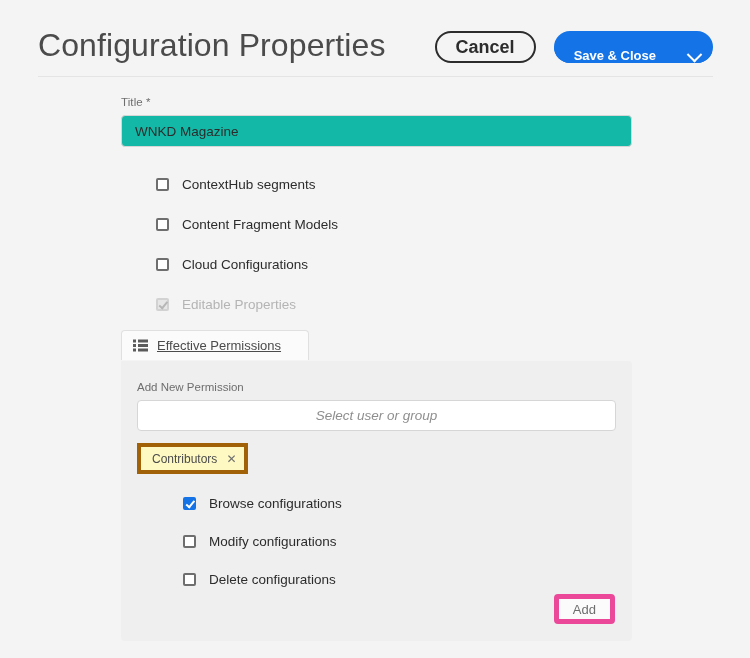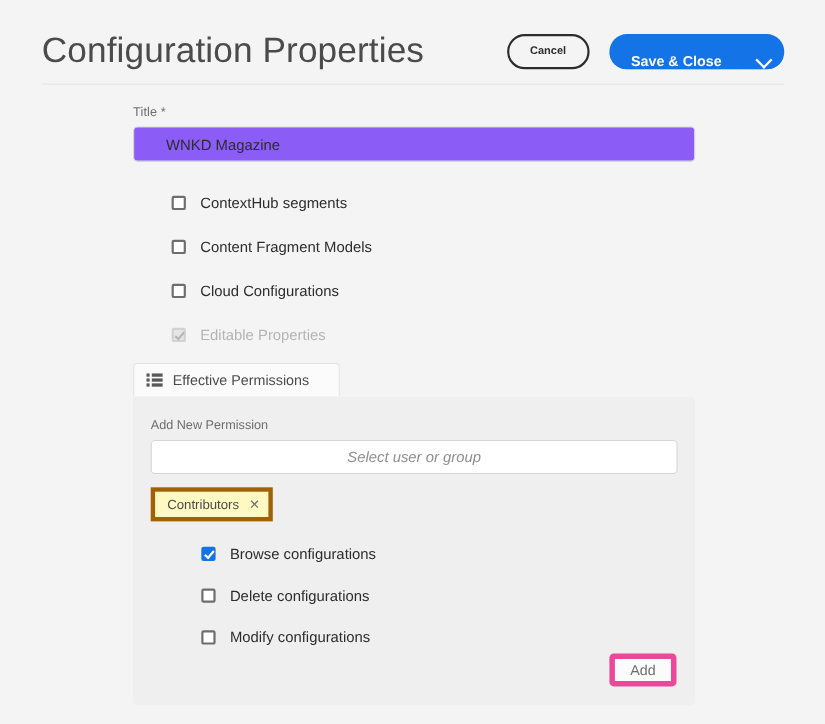--- a/index.html
+++ b/index.html
@@ -42,21 +42,21 @@
     gap: 18px;
   }
   .btn-cancel {
     height: 32px;
     padding: 0 19px;
     border: 2px solid #2c2c2c;
     border-radius: 16px;
     background: transparent;
     color: #2c2c2c;
     font-family: "Liberation Sans", sans-serif;
-    font-size: 10px;
+    font-size: 18px;
     font-weight: bold;
     line-height: 28px;
     cursor: pointer;
   }
   .cta-group {
     display: flex;
     align-items: flex-end;
     height: 32px;
     border-radius: 16px;
     overflow: hidden;
@@ -115,24 +115,24 @@
     font-size: 11.5px;
     color: #6e6e6e;
     margin-bottom: 7px;
     letter-spacing: .1px;
   }
   .text-input {
     display: block;
     box-sizing: border-box;
     width: 511px;
     height: 32px;
-    background: #8b5cf6;
+    background: #14b8a6;
     border: 1px solid #d6d6d6;
     border-radius: 4px;
-    padding: 0 29px;
+    padding: 0 13px;
     font-family: "Liberation Sans", sans-serif;
     font-size: 13.5px;
     color: #2c2c2c;
     outline: none;
   }
   .text-input::placeholder {
     color: #8e8e8e;
     font-style: italic;
   }
 
@@ -205,20 +205,21 @@
     display: flex;
     align-items: center;
     height: 30px;
     padding: 0 27px 0 11px;
     background: #fbfbfb;
     border: 1px solid #e0e0e0;
     border-bottom: none;
     border-radius: 4px 4px 0 0;
     cursor: pointer;
     box-sizing: border-box;
+    text-decoration: underline;
   }
   .eff-perm-label {
     font-size: 13px;
     color: #4b4b4b;
     margin-left: 9px;
     white-space: nowrap;
   }
   .list-icon { display:block; }
 
   
@@ -385,25 +386,25 @@
 
     <div class="perm-checks">
 
       <div class="check-row">
         <span class="cbox checked"></span>
         <span class="check-label">Browse configurations</span>
       </div>
 
       <div class="check-row">
         <span class="cbox"></span>
+        <span class="check-label">Modify configurations</span>
+      </div>
+
+      <div class="check-row">
+        <span class="cbox"></span>
         <span class="check-label">Delete configurations</span>
       </div>
 
-      <div class="check-row">
-        <span class="cbox"></span>
-        <span class="check-label">Modify configurations</span>
-      </div>
-
     </div>
   </div>
 
   <button class="btn-add">Add</button>
 </div>
 
 </body></html>

